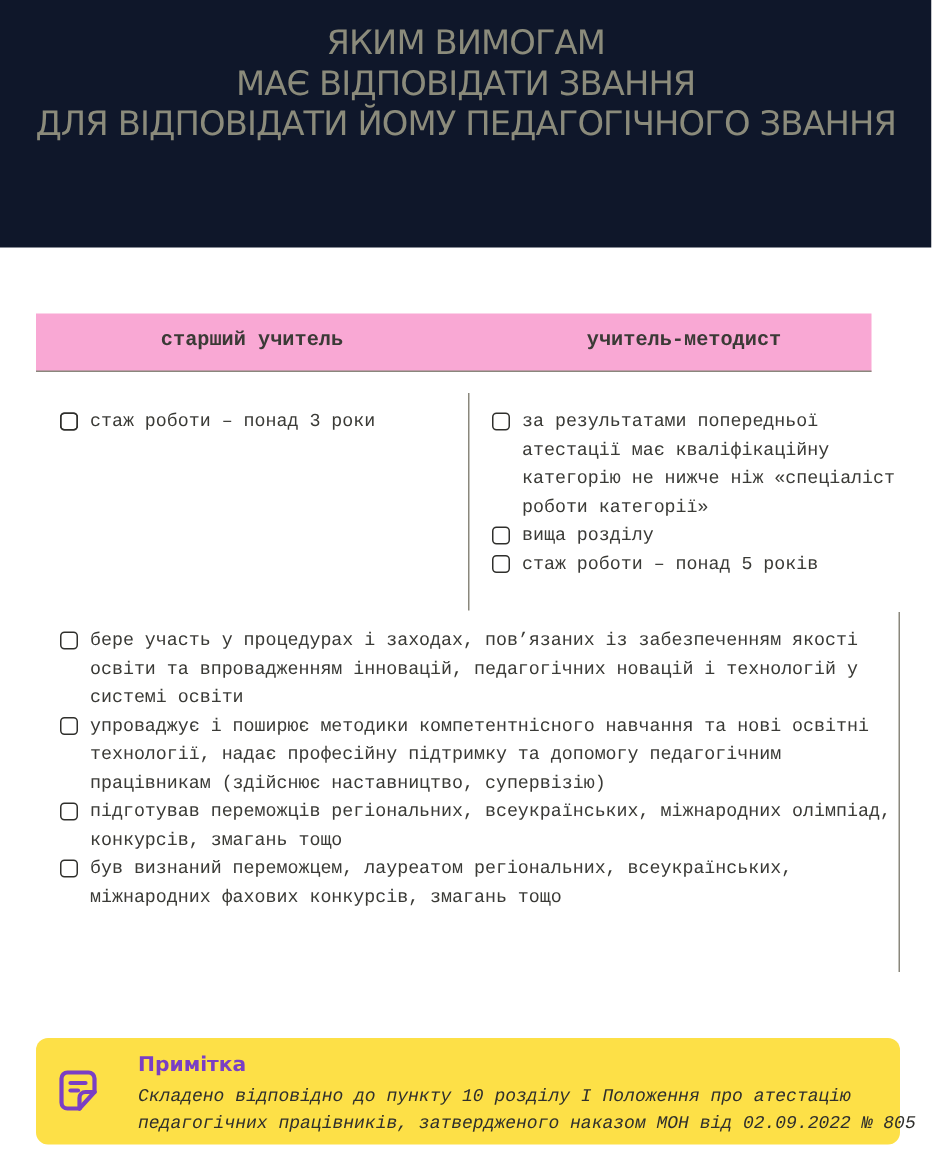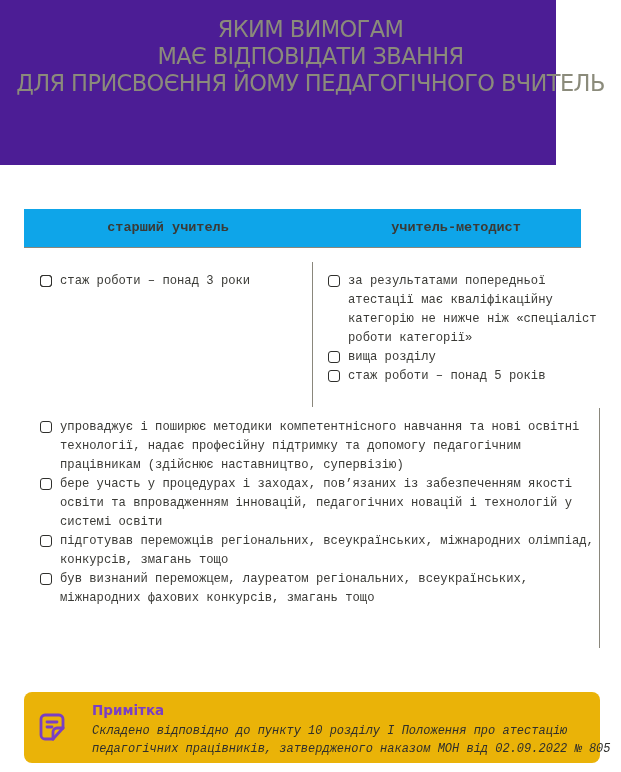--- a/index.html
+++ b/index.html
@@ -11,23 +11,23 @@
       width: 621px;
       height: 772px;
       position: relative;
       overflow: hidden;
       font-family: "Liberation Mono", "DejaVu Sans Mono", monospace;
       color: #3a3a36;
     }
     .hero {
       position: absolute;
       left: 0; top: 0;
-      width: 556px;
+      width: 621px;
       height: 165px;
-      background: #4c1d95;
+      background: #0f172a;
     }
     .hero-title {
       position: absolute;
       left: 0; top: 16px;
       width: 621px;
       margin: 0;
       text-align: center;
       font-family: "DejaVu Sans", "Liberation Sans", sans-serif;
       font-weight: normal;
       font-size: 22.5px;
@@ -35,21 +35,21 @@
       color: #8b8b7b;
       letter-spacing: -0.6px;
     }
     .hero-title span { display: block; white-space: nowrap; }
 
     .table-head {
       position: absolute;
       left: 24px; top: 209px;
       width: 557px;
       height: 38px;
-      background: #0ea5e9;
+      background: #f9a8d4;
       border-bottom: 1.5px solid #8a877c;
     }
     .th {
       position: absolute;
       top: 0;
       height: 38px;
       line-height: 38px;
       font-weight: bold;
       font-size: 13.5px;
       color: #3b3a36;
@@ -88,21 +88,21 @@
     }
     .list-left { left: 40px; top: 272px; width: 270px; }
     .list-right { left: 328px; top: 272px; width: 270px; }
     .list-bottom { left: 40px; top: 418px; width: 560px; }
 
     .note {
       position: absolute;
       left: 24px; top: 692px;
       width: 576px;
       height: 71px;
-      background: #eab308;
+      background: #fde047;
       border-radius: 8px;
     }
     .note-icon {
       position: absolute;
       left: 12px; top: 18px;
       width: 34px; height: 34px;
     }
     .note-title {
       position: absolute;
       left: 68px; top: 10px;
@@ -122,21 +122,21 @@
     }
     .note-text span { display: block; white-space: nowrap; }
   </style>
 </head>
 <body>
 
 <div class="hero">
   <h1 class="hero-title">
     <span>ЯКИМ ВИМОГАМ</span>
     <span>МАЄ ВІДПОВІДАТИ ЗВАННЯ</span>
-    <span>ДЛЯ ПРИСВОЄННЯ ЙОМУ ПЕДАГОГІЧНОГО ВЧИТЕЛЬ</span>
+    <span>ДЛЯ ВІДПОВІДАТИ ЙОМУ ПЕДАГОГІЧНОГО ЗВАННЯ</span>
   </h1>
 </div>
 
 <div class="table-head">
   <div class="th th-left">старший учитель</div>
   <div class="th th-right">учитель-методист</div>
 </div>
 
 <div class="vline" style="left:312px; top:262px; height:145px;"></div>
 
@@ -163,25 +163,25 @@
   </li>
   <li class="item">
     <span class="cb"></span>
     <span>стаж роботи – понад 5 років</span>
   </li>
 </ul>
 
 <ul class="list list-bottom">
   <li class="item">
     <span class="cb"></span>
+    <span>бере участь у процедурах і заходах, пов’язаних із забезпеченням якості освіти та впровадженням інновацій, педагогічних новацій і технологій у системі освіти</span>
+  </li>
+  <li class="item">
+    <span class="cb"></span>
     <span>упроваджує і поширює методики компетентнісного навчання та нові освітні технології, надає професійну підтримку та допомогу педагогічним працівникам (здійснює наставництво, супервізію)</span>
-  </li>
-  <li class="item">
-    <span class="cb"></span>
-    <span>бере участь у процедурах і заходах, пов’язаних із забезпеченням якості освіти та впровадженням інновацій, педагогічних новацій і технологій у системі освіти</span>
   </li>
   <li class="item">
     <span class="cb"></span>
     <span>підготував переможців регіональних, всеукраїнських, міжнародних олімпіад, конкурсів, змагань тощо</span>
   </li>
   <li class="item">
     <span class="cb"></span>
     <span>був визнаний переможцем, лауреатом регіональних, всеукраїнських, міжнародних фахових конкурсів, змагань тощо</span>
   </li>
 </ul>

